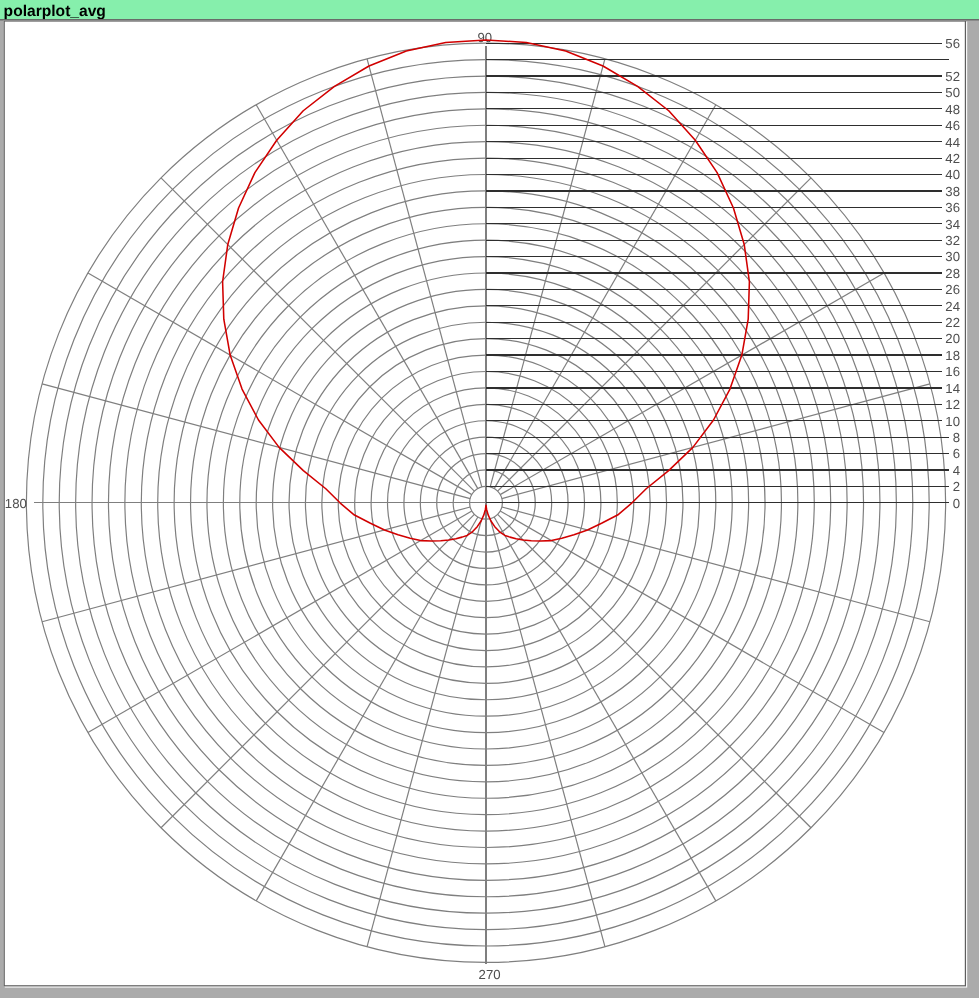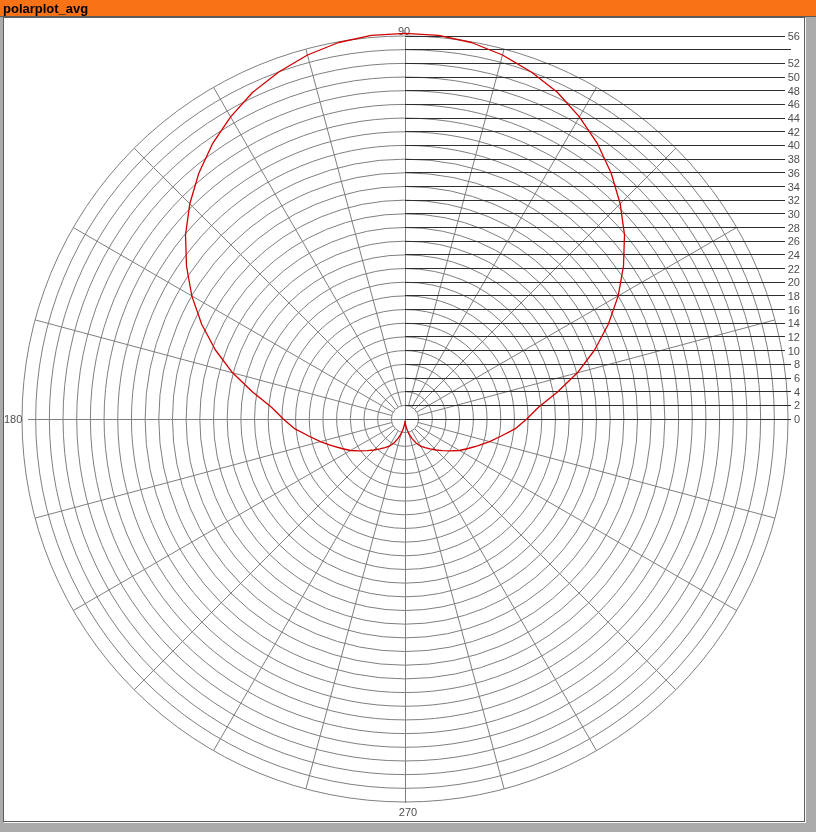--- a/index.html
+++ b/index.html
@@ -3,21 +3,21 @@
 <meta charset="utf-8">
 <style>
   html,body{margin:0;padding:0;}
   body{
     width:816px;height:832px;overflow:hidden;position:relative;
     background:#ababab;
     font-family:"Liberation Sans", sans-serif;
   }
   .titlebar{
     position:absolute;left:0;top:0;width:816px;height:16px;
-    background:#f97316;
+    background:#86efac;
   }
   .titlebar .title-text{
     position:absolute;left:3px;top:1px;
     font-size:13px;font-weight:bold;color:#000;
     letter-spacing:0px;white-space:nowrap;
   }
   .title-groove{
     position:absolute;left:0;top:16px;width:816px;height:1px;background:#5a5a5a;
   }
   .plot-panel{

